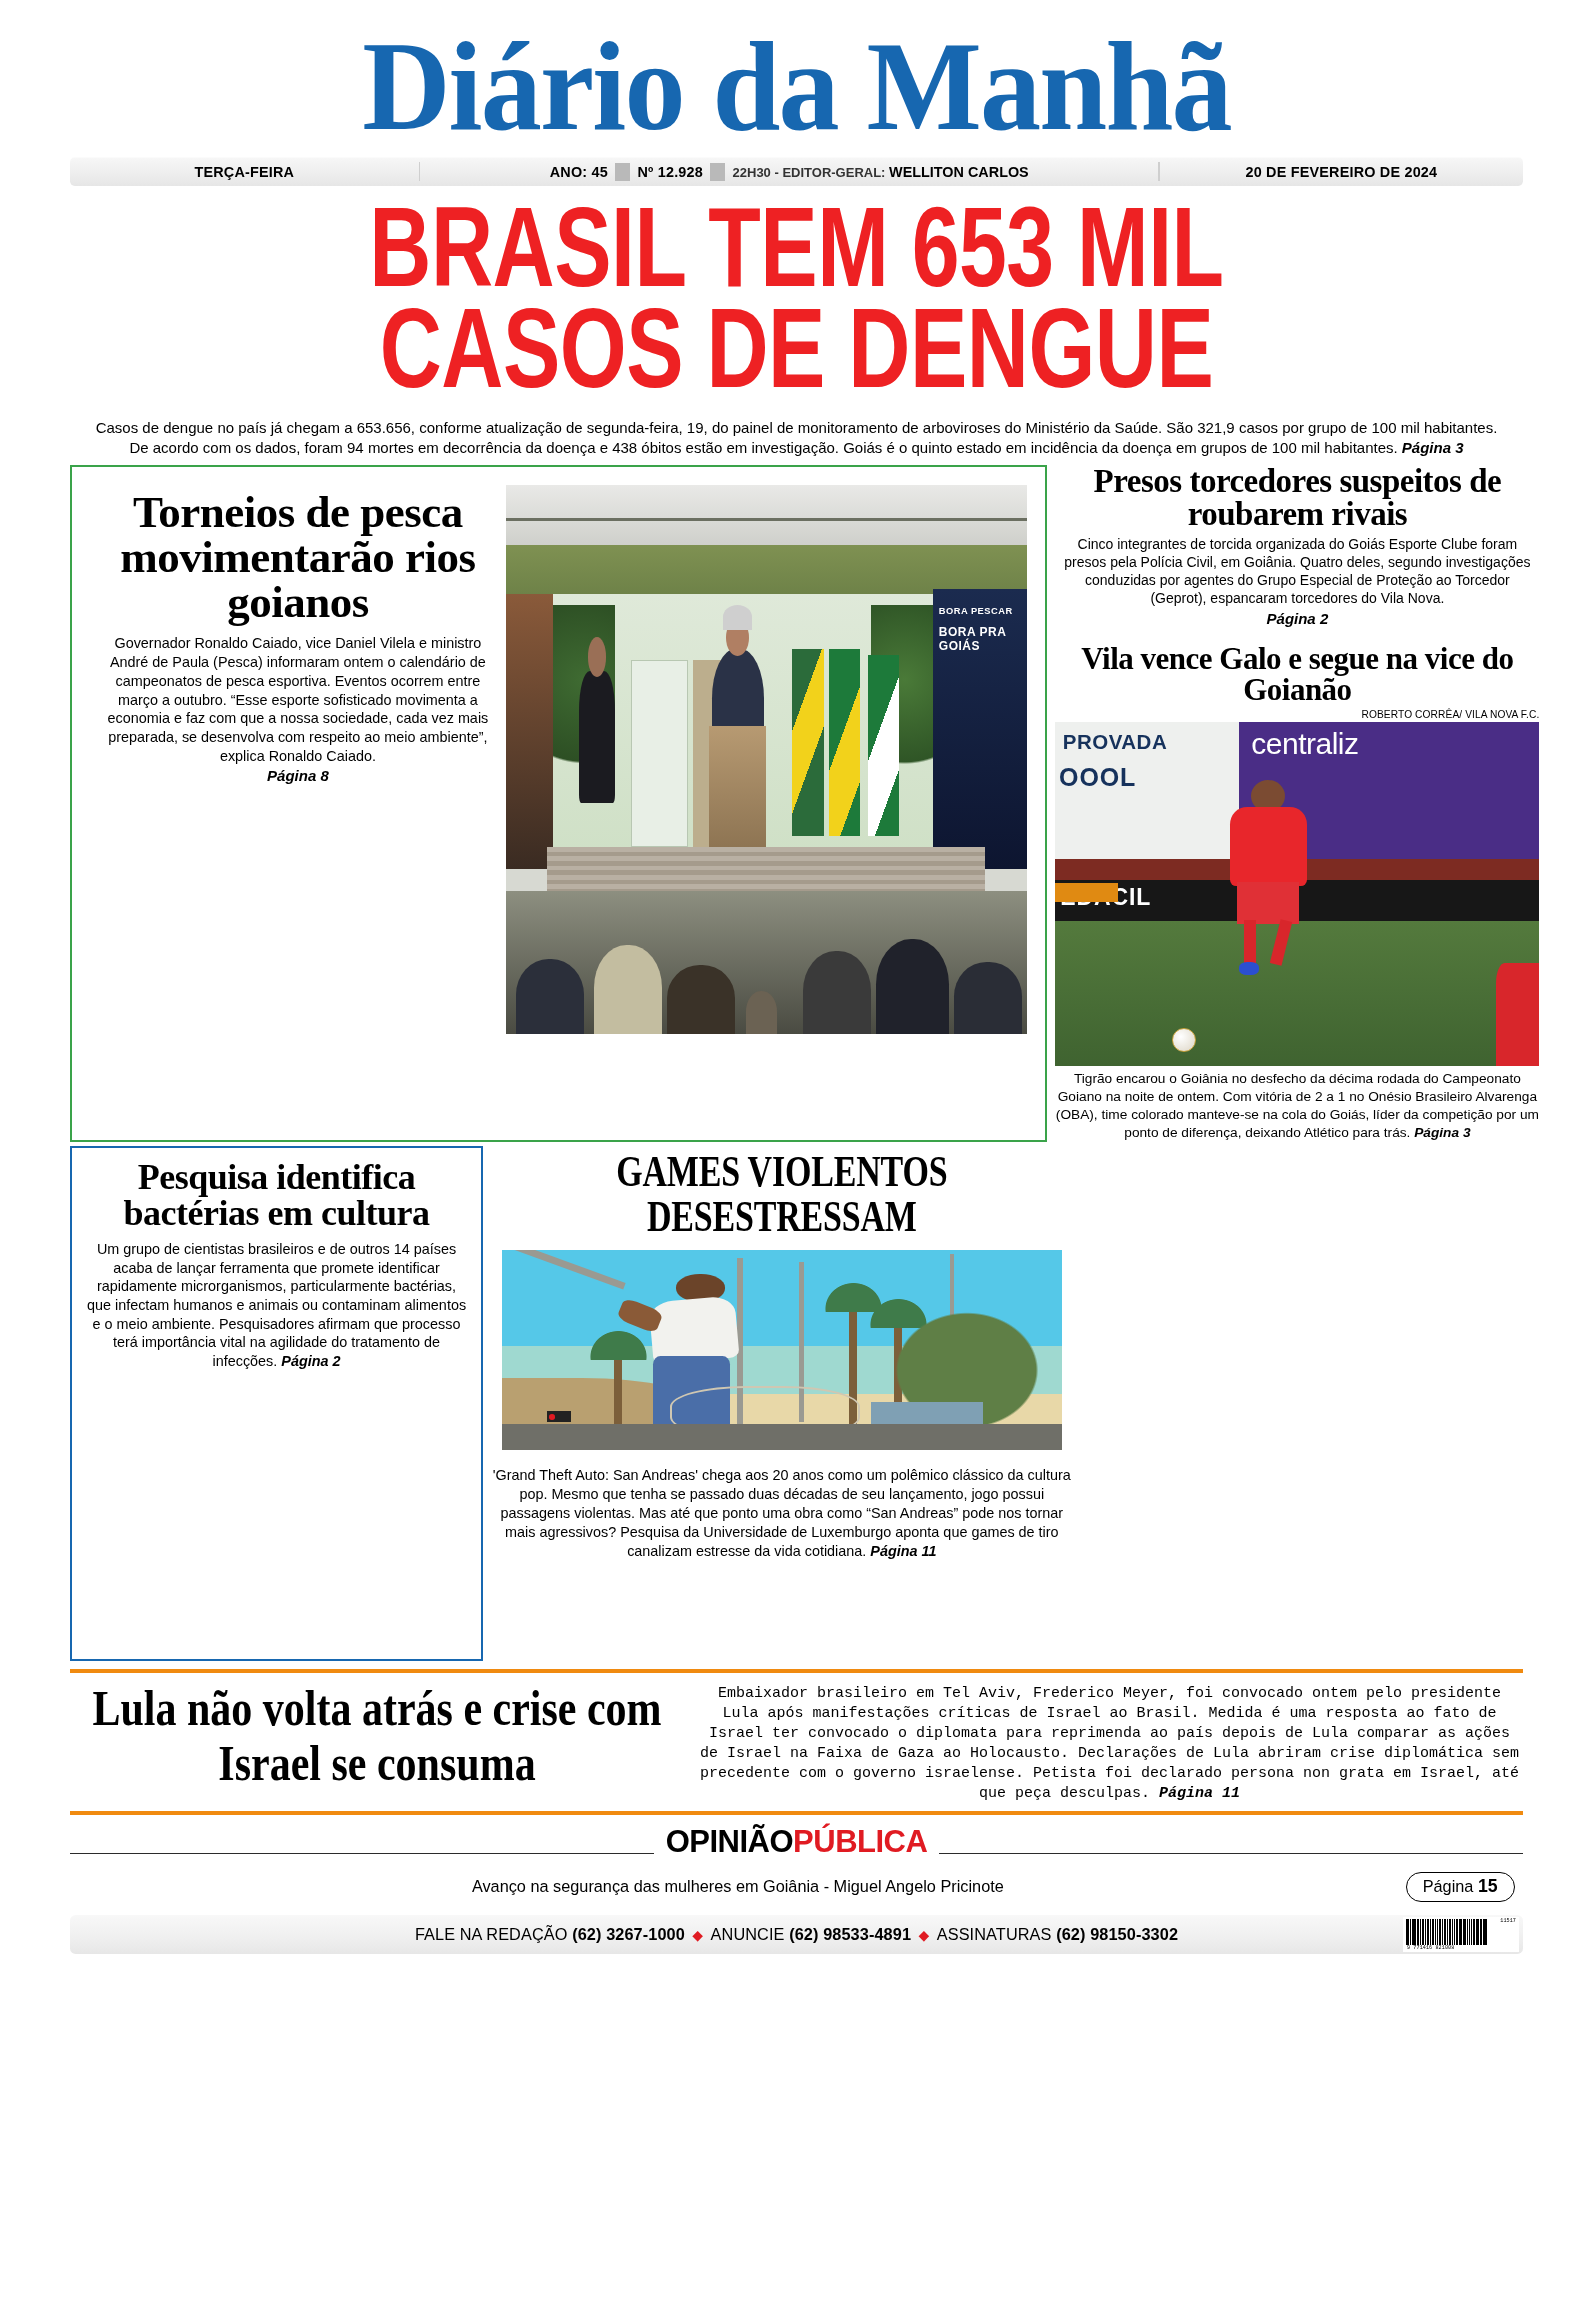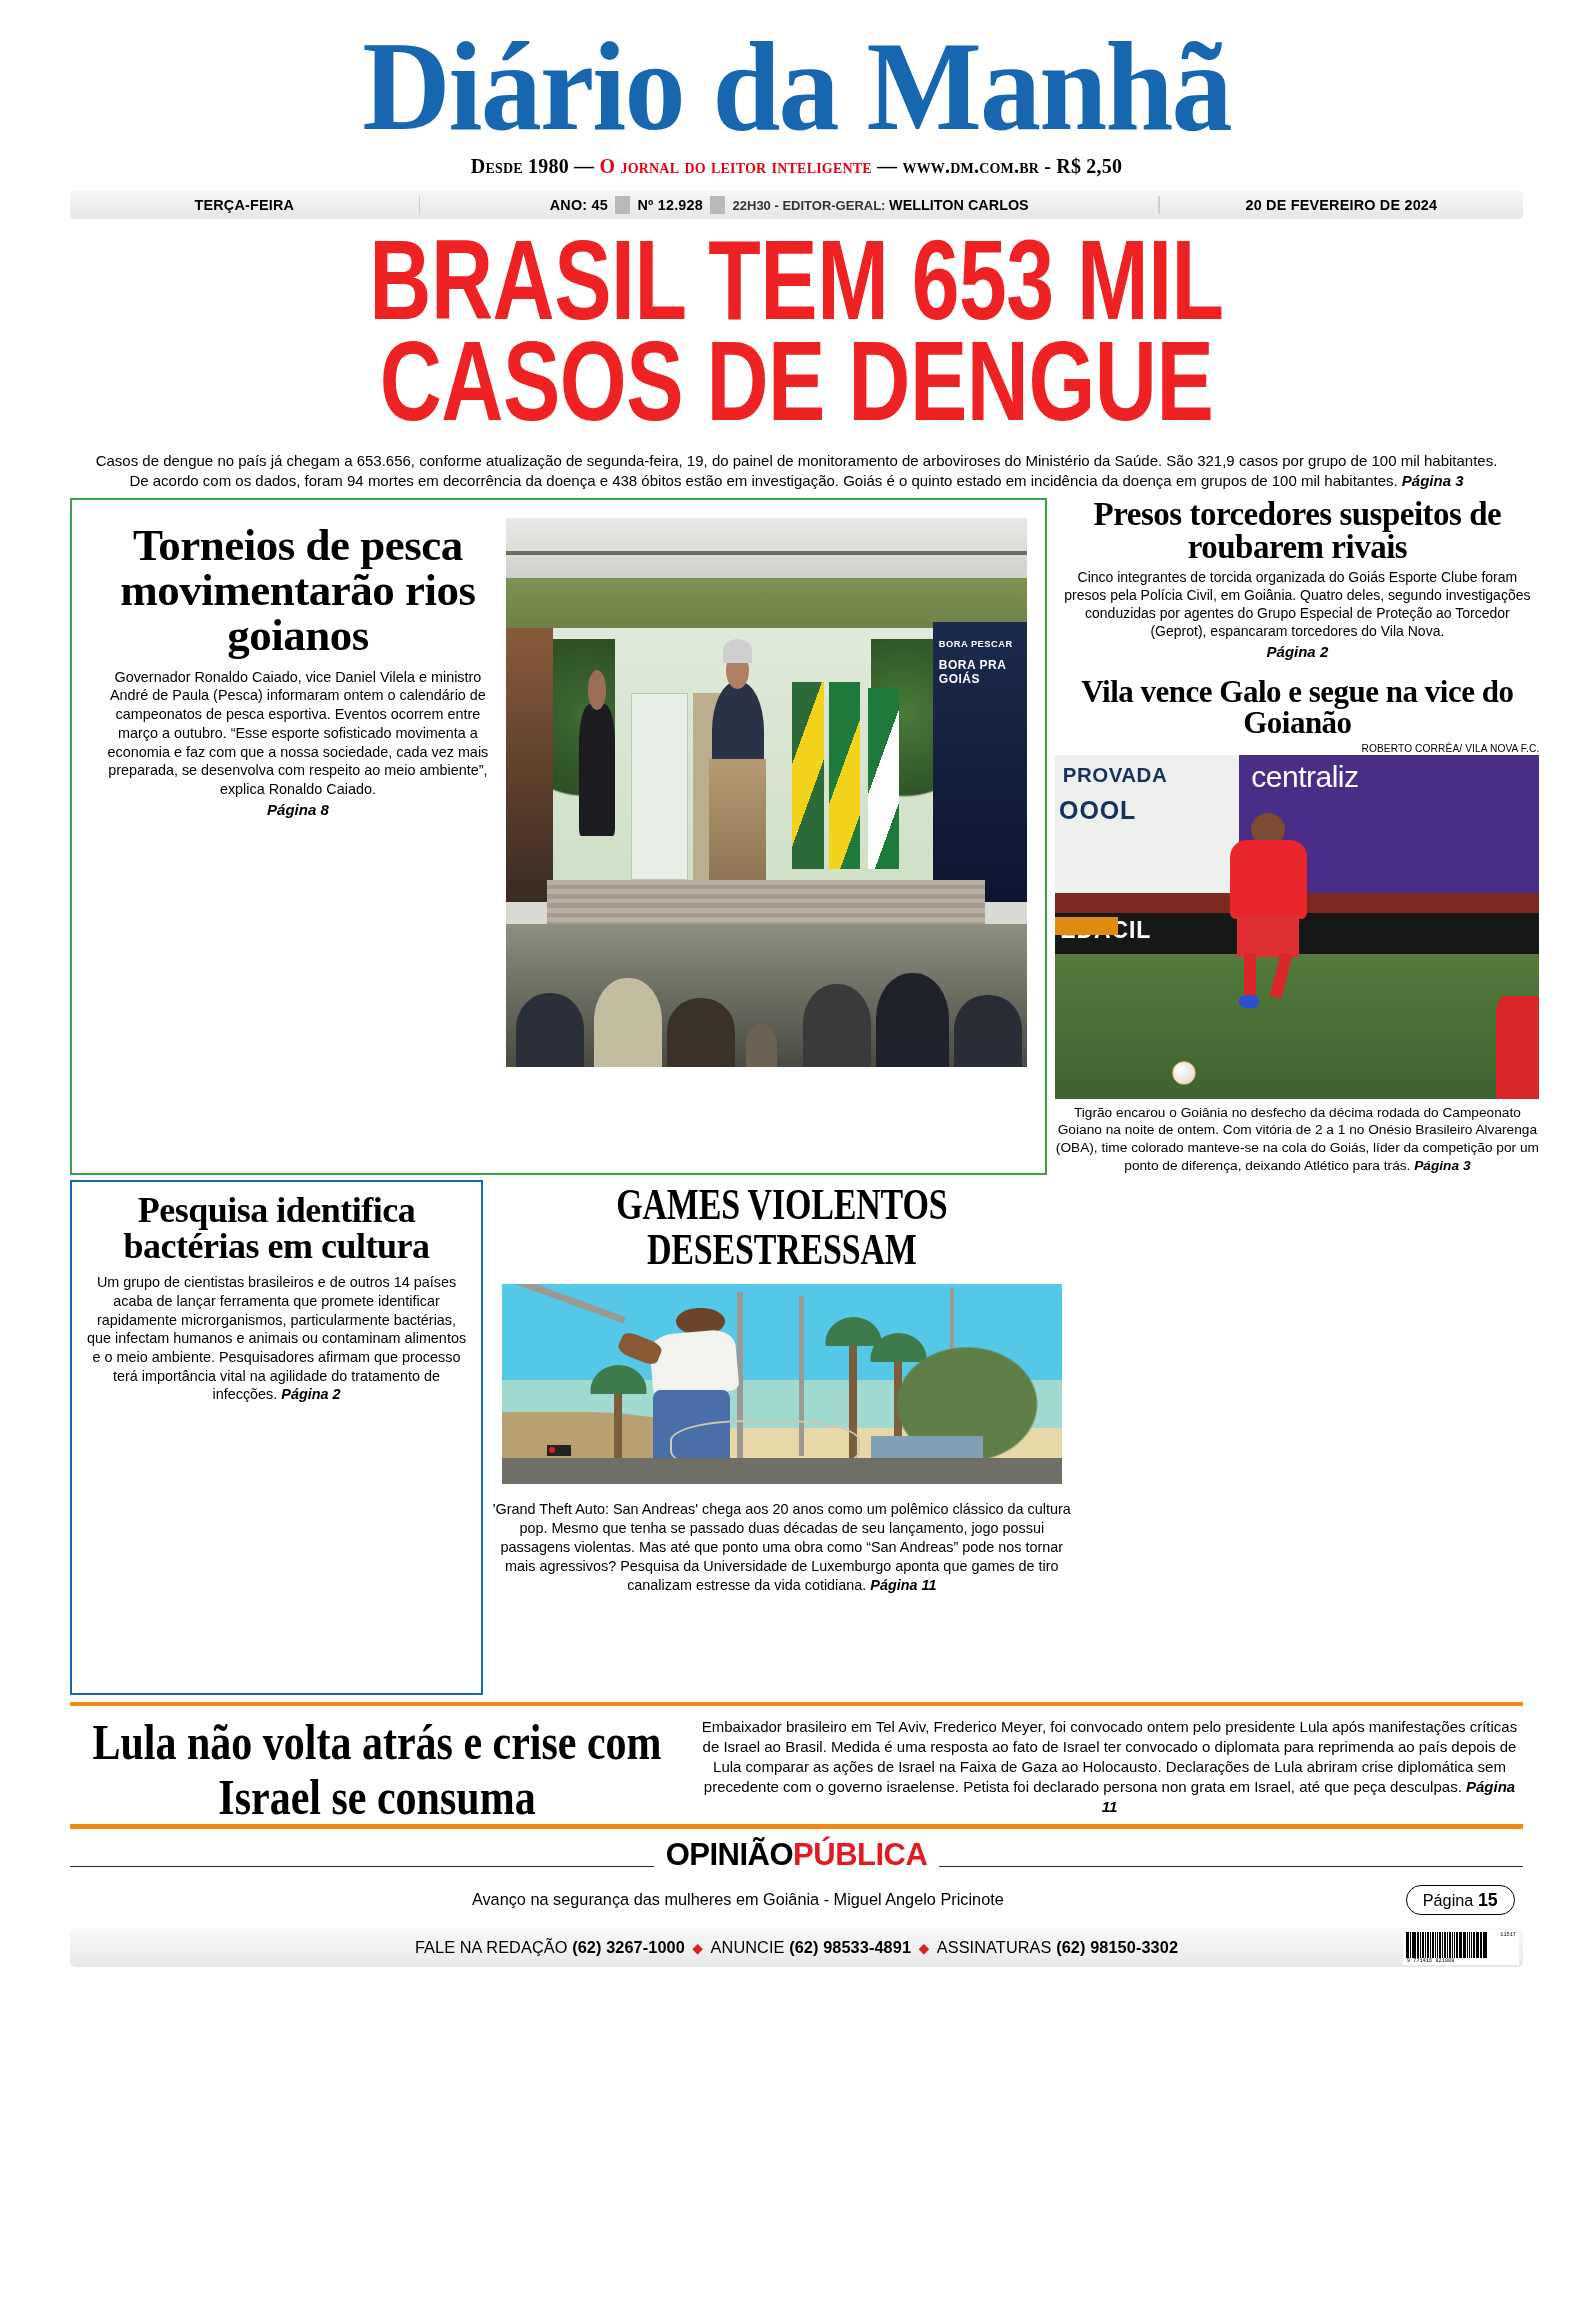--- a/index.html
+++ b/index.html
@@ -173,21 +173,21 @@
     font-family: "Liberation Serif", serif;
     font-weight: bold;
     text-align: center;
     font-size: 42px;
     line-height: 1.08;
     transform: scaleY(1.22);
     transform-origin: top center;
   }
   .body-lula {
     flex: 1;
-    font-family: Liberation Sans, sans-serif;
+    font-family: Liberation Mono, monospace;
     font-size: 15px;
     line-height: 1.33;
     text-align: center;
     padding-top: 2.8px;
   }
   .body-lula .pg { font-weight: bold; font-style: italic; }
 
   
   .opiniao-wrap { margin-top: 8.4px; position: relative; text-align: center; }
   .opiniao-rule { position: absolute; left: 0; right: 0; top: 29px; height: 1.4px; background:#2b2b2b; }
@@ -349,28 +349,20 @@
             background:#e01b22;border-radius:50%;}
   .pg-housebl{ position:absolute; right:14%; bottom:12%; width:20%; height:12%; background:#7fa0b4; }
 </style>
 </head>
 <body>
 
 <div class="page">
 
   <div class="masthead">
     <div class="masthead-title">Diário da Manhã</div>
-    <div class="masthead-tagline">
-      <span class="sc">Desde 1980</span>
-      <span>—</span>
-      <span class="sc red">O jornal do leitor inteligente</span>
-      <span>—</span>
-      <span class="sc">www.dm.com.br</span>
-      <span class="sc">- R$ 2,50</span>
-    </div>
   </div>
 
   <div class="infobar">
     <div class="ib-cell ib-left">TERÇA-FEIRA</div>
     <div class="ib-sep"></div>
     <div class="ib-cell ib-mid">
       <div class="ib-mid-inner">
         <span>ANO: 45</span>
         <span class="ib-vline"></span>
         <span>Nº 12.928</span>

